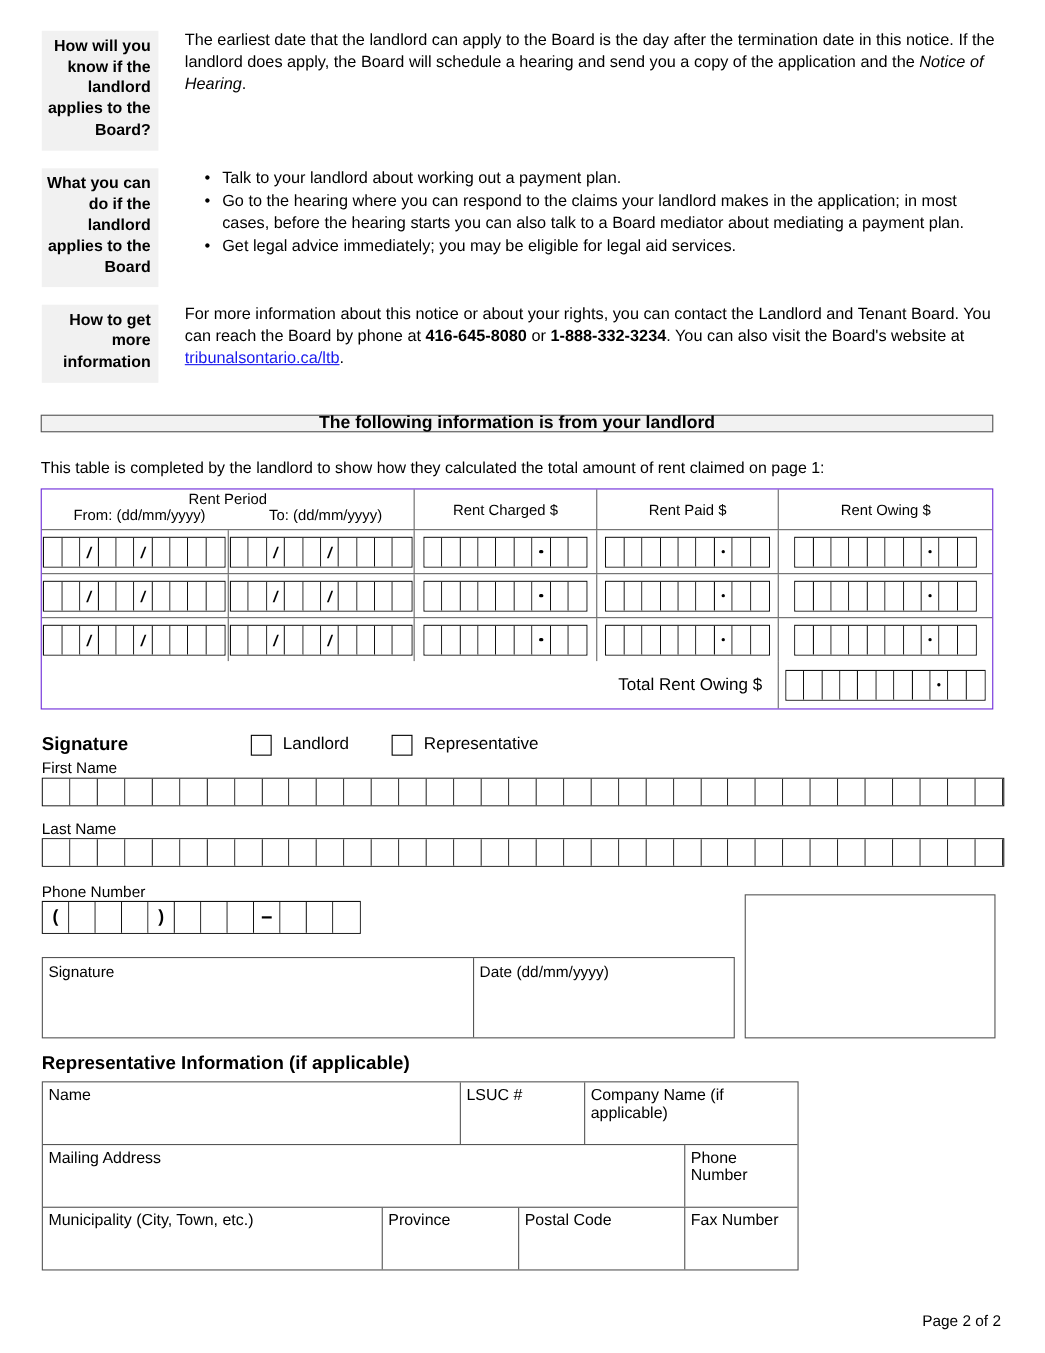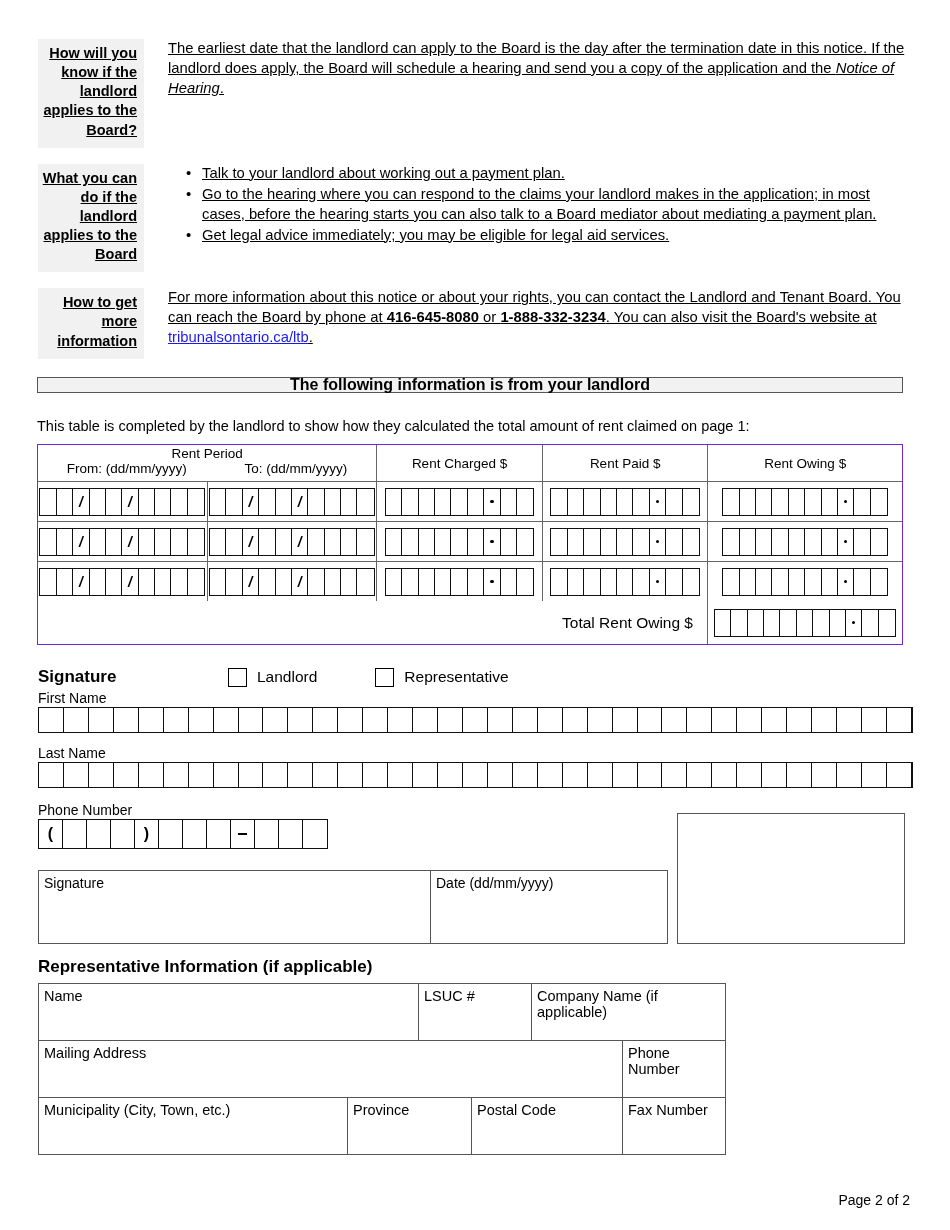--- a/index.html
+++ b/index.html
@@ -21,23 +21,22 @@
     width: 950px;
     height: 1230px;
     padding: 0;
     box-sizing: border-box;
   }
 
   
   .info-section {
     position: absolute;
     left: 38px;
-    top: 39px;
+    top: 28px;
     width: 874px;
-    text-decoration: underline;
   }
   .info-row {
     display: flex;
     align-items: flex-start;
     margin-bottom: 16px;
   }
   .info-label {
     width: 106px;
     min-width: 106px;
     background: #f1f1f1;
@@ -234,21 +233,21 @@
     height: 26px;
   }
   .sig-title {
     font-weight: bold;
     font-size: 17px;
     width: 190px;
   }
   .chk-group {
     display: flex;
     align-items: center;
-    margin-right: 58px;
+    margin-right: 39px;
   }
   .chk-box {
     width: 19px; height: 19px;
     border: 1.6px solid #000;
     background: #fff;
     box-sizing: border-box;
     margin-right: 10px;
   }
   .chk-label { font-size: 15.5px; }
 

